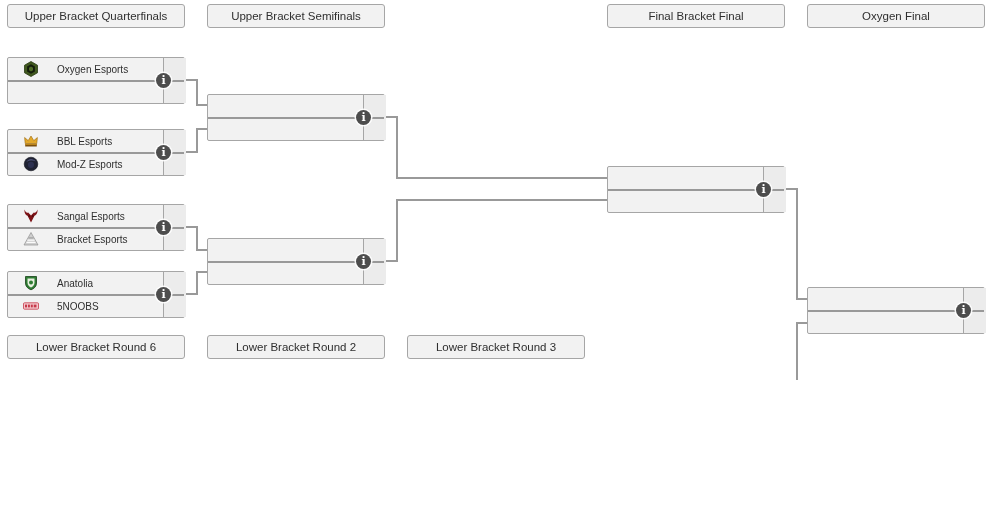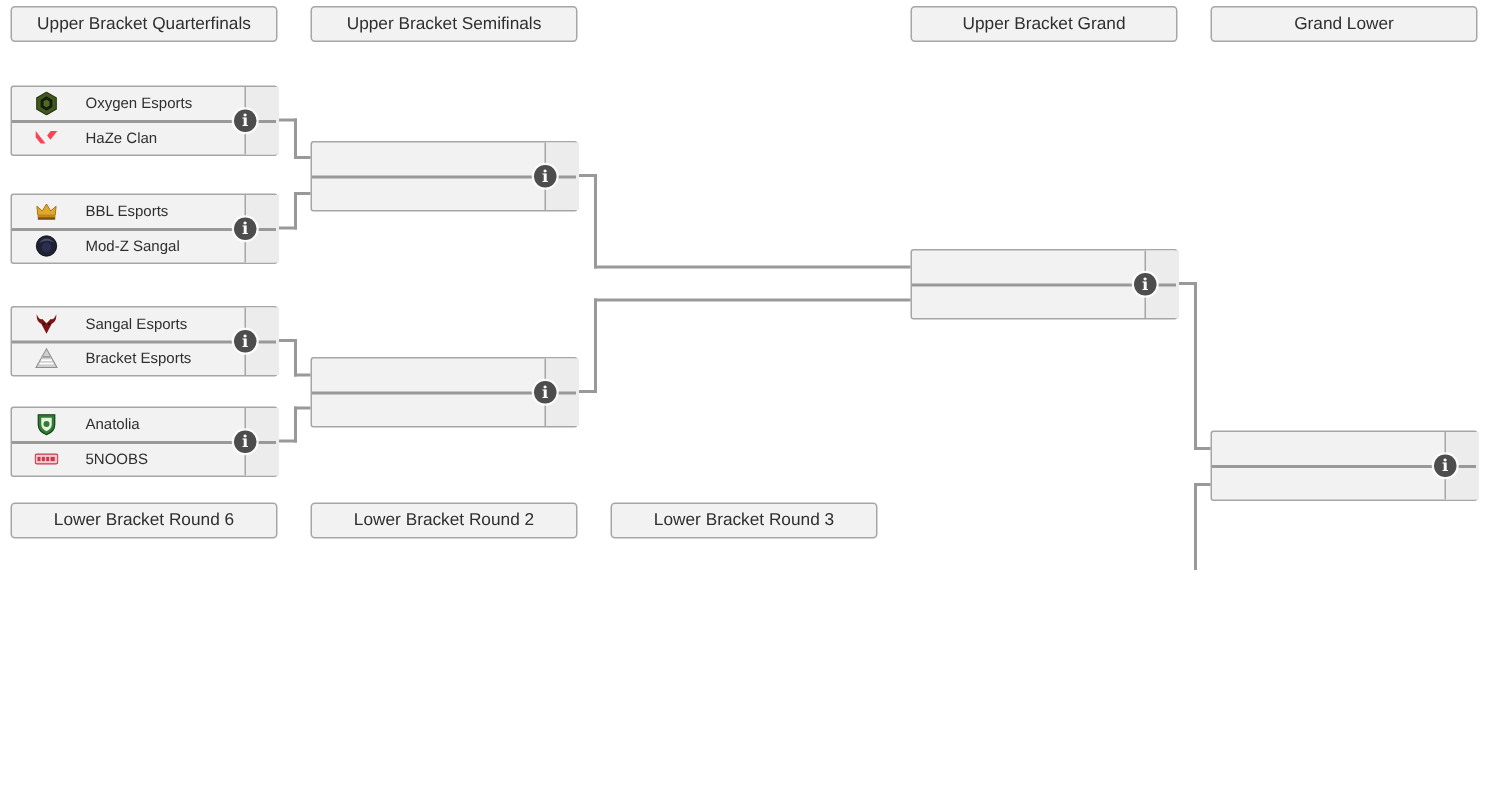--- a/index.html
+++ b/index.html
@@ -54,46 +54,37 @@
   }
   .connector-line{position:absolute;background:var(--line);z-index:0;}
 </style>
 </head>
 <body>
 
 <div id="canvas">
 
   <div class="hdr" style="left:7px;top:4px">Upper Bracket Quarterfinals</div>
   <div class="hdr" style="left:207px;top:4px">Upper Bracket Semifinals</div>
-  <div class="hdr" style="left:607px;top:4px">Upper Bracket Grand</div>
-  <div class="hdr" style="left:807px;top:4px">Grand Lower</div>
+  <div class="hdr" style="left:607px;top:4px">Final Bracket Final</div>
+  <div class="hdr" style="left:807px;top:4px">Oxygen Final</div>
   <div class="hdr" style="left:7px;top:335px">Lower Bracket Round 6</div>
   <div class="hdr" style="left:207px;top:335px">Lower Bracket Round 2</div>
   <div class="hdr" style="left:407px;top:335px">Lower Bracket Round 3</div>
 
   <div class="match" style="left:7px;top:57px">
     <div class="row top">
       <span class="logo">
           <svg viewBox="0 0 16 16">
             <polygon points="8,0.5 14.5,4.25 14.5,11.75 8,15.5 1.5,11.75 1.5,4.25" fill="#41591f" stroke="#2a3a14" stroke-width="0.8"></polygon>
             <polygon points="8,3.2 11.9,5.6 11.9,10.4 8,12.8 4.1,10.4 4.1,5.6" fill="#141c0a"></polygon>
             <polygon points="8,5.4 10,6.7 10,9.3 8,10.6 6,9.3 6,6.7" fill="#4e6b26"></polygon>
           </svg>
         </span>
       <span class="team">Oxygen Esports</span>
     </div>
-    <div class="row bottom">
-      <span class="logo">
-          <svg viewBox="0 0 16 16">
-            <path d="M0.8,3.4 L7.4,11.6 H4.1 L0.8,7.5 Z" fill="#fa4454"></path>
-            <path d="M15.2,3.4 L10.6,9.2 L8.4,6.4 L10.8,3.4 Z" fill="#fa4454"></path>
-          </svg>
-        </span>
-      <span class="team">HaZe Clan</span>
-    </div>
     <div class="score-col"></div>
     <div class="mid-divider"></div>
     <div class="info">i</div>
   </div>
 
   <div class="match" style="left:7px;top:129px">
     <div class="row top">
       <span class="logo">
           <svg viewBox="0 0 16 16">
             <polygon points="2.2,10.5 1.6,4.5 5.2,7.6 8,3 10.8,7.6 14.4,4.5 13.8,10.5" fill="#e3a829" stroke="#9a6a10" stroke-width="0.6"></polygon>
@@ -104,21 +95,21 @@
       <span class="team">BBL Esports</span>
     </div>
     <div class="row bottom">
       <span class="logo">
           <svg viewBox="0 0 16 16">
             <circle cx="8" cy="8" r="6.8" fill="#1f2233" stroke="#0e0f1a" stroke-width="0.6"></circle>
             <path d="M3.2,6 A5.6,5.6 0 0 1 12.8,5.6 A6.8,4.6 0 0 0 3.2,6 Z" fill="#4a4f73"></path>
             <circle cx="8" cy="8.8" r="3.1" fill="#2c3050"></circle>
           </svg>
         </span>
-      <span class="team">Mod-Z Sangal</span>
+      <span class="team">Mod-Z Esports</span>
     </div>
     <div class="score-col"></div>
     <div class="mid-divider"></div>
     <div class="info">i</div>
   </div>
 
   <div class="match" style="left:7px;top:204px">
     <div class="row top">
       <span class="logo">
           <svg viewBox="0 0 16 16">

